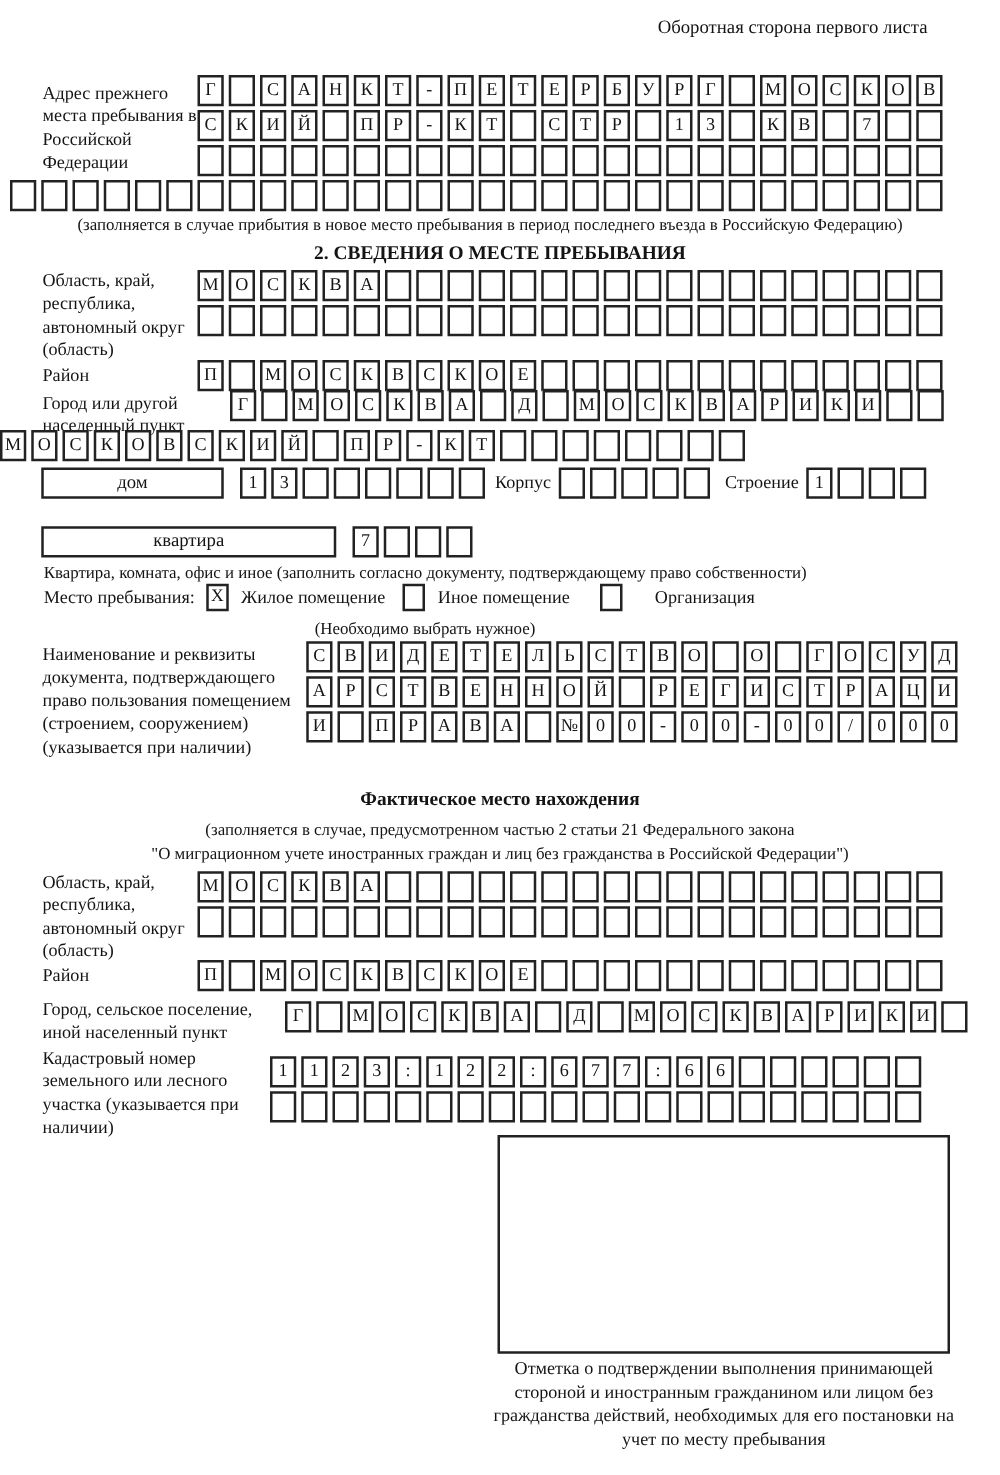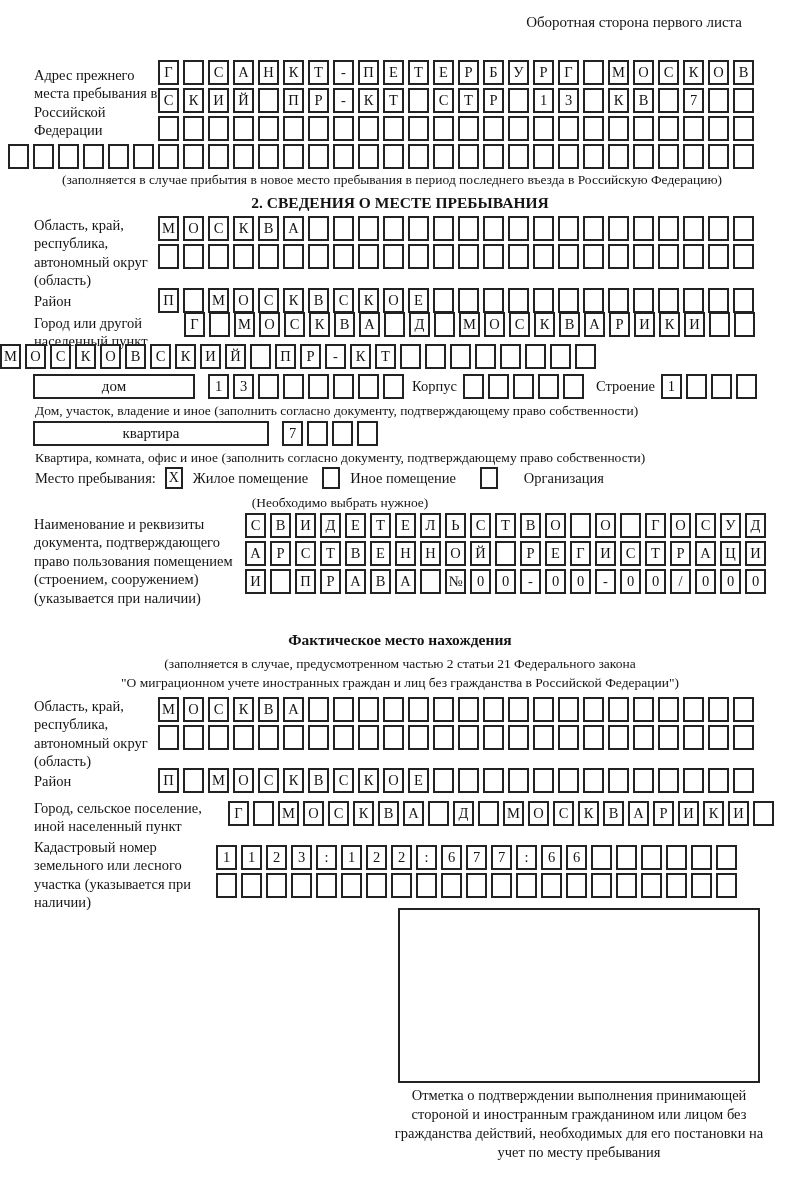--- a/index.html
+++ b/index.html
@@ -298,21 +298,21 @@
         <span class="cell"></span>
         <span class="cell"></span>
         <span class="cell"></span>
         <span class="cell"></span>
         <span class="cell"></span>
         <span class="cell"></span>
       </div>
   </div>
 
   <div class="abs" style="top:374px;left:33px;display:flex;align-items:center;">
-    <div class="labelbox" style="width:162px;">дом</div>
+    <div class="labelbox" style="width:146px;">дом</div>
     <div class="cellrow" style="margin-left:13px;">
         <span class="cell">1</span>
         <span class="cell">3</span>
         <span class="cell"></span>
         <span class="cell"></span>
         <span class="cell"></span>
         <span class="cell"></span>
         <span class="cell"></span>
         <span class="cell"></span>
       </div>
@@ -325,21 +325,20 @@
         <span class="cell"></span>
       </div>
     <div class="inline-label" style="margin-left:12px;">Строение</div>
     <div class="cellrow" style="margin-left:6px;">
         <span class="cell">1</span>
         <span class="cell"></span>
         <span class="cell"></span>
         <span class="cell"></span>
       </div>
   </div>
-  <div class="abs caption" style="top:403px;left:35px;">Дом, участок, владение и иное (заполнить согласно документу, подтверждающему право собственности)</div>
 
   <div class="abs" style="top:421px;left:33px;display:flex;align-items:center;">
     <div class="labelbox" style="width:236px;">квартира</div>
     <div class="cellrow" style="margin-left:13px;">
         <span class="cell">7</span>
         <span class="cell"></span>
         <span class="cell"></span>
         <span class="cell"></span>
       </div>
   </div>

